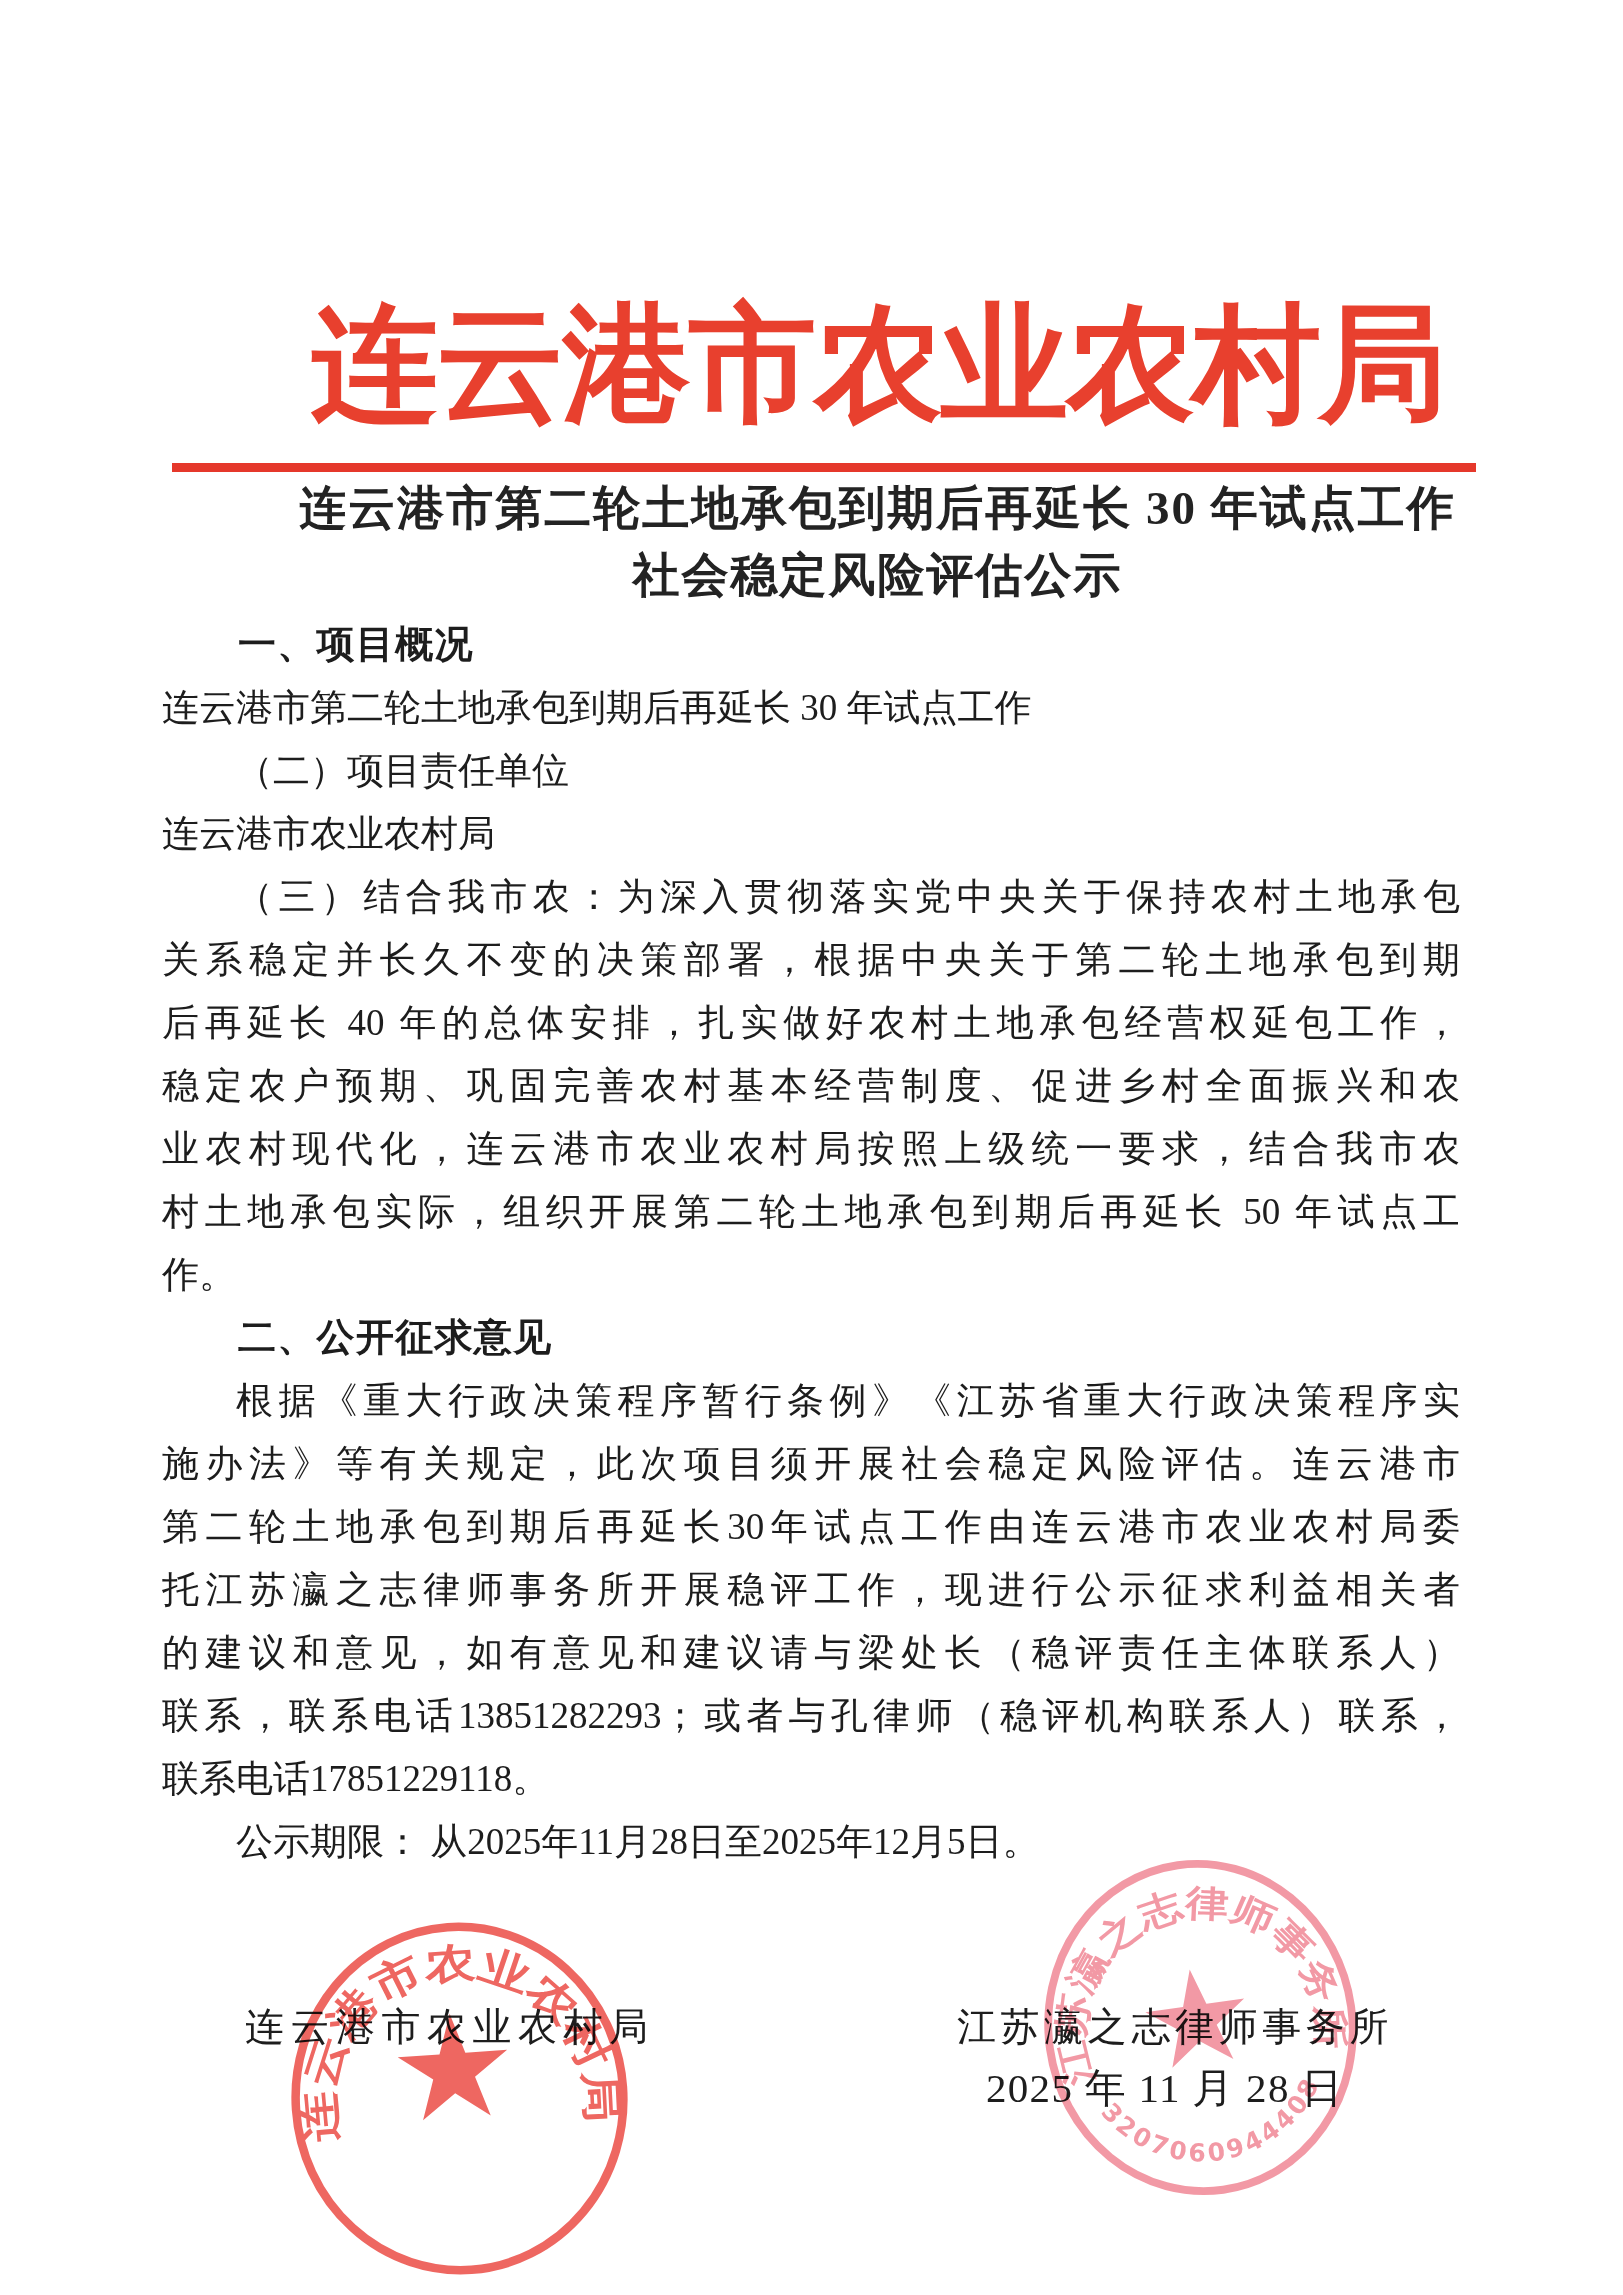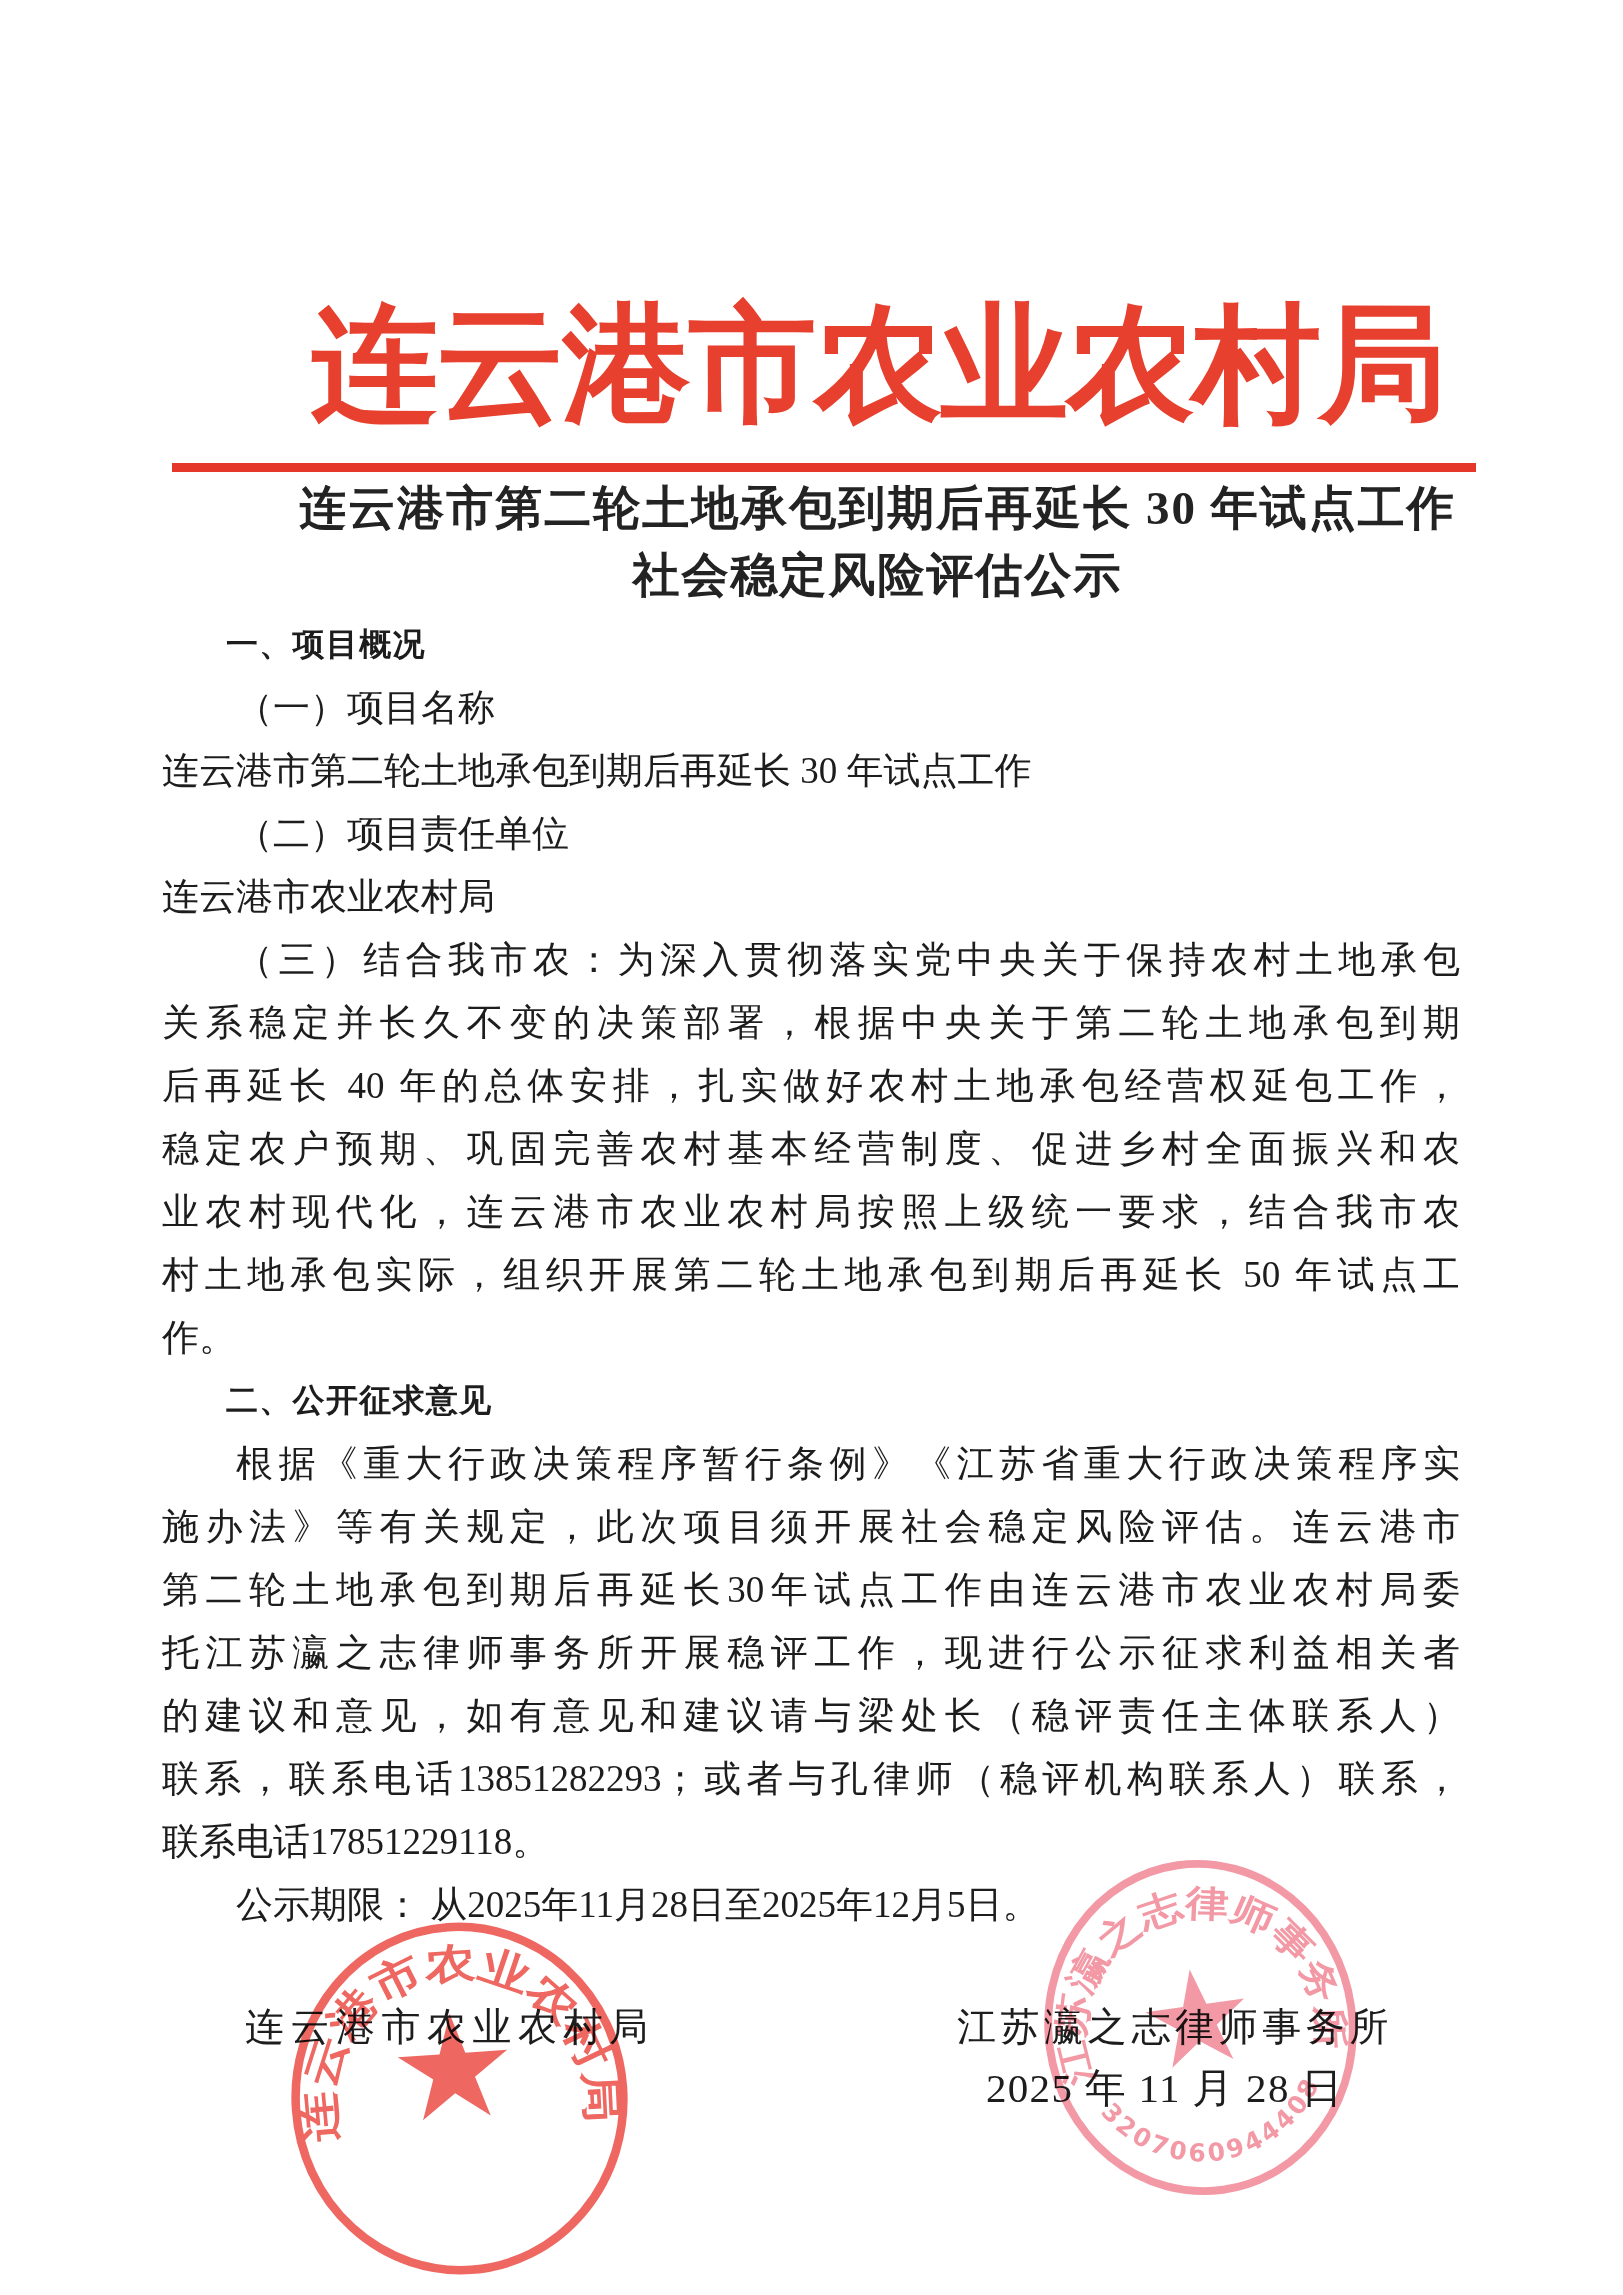--- a/index.html
+++ b/index.html
@@ -54,21 +54,21 @@
     font-size: 37px;
     line-height: 63px;
     color: #1d1d1d;
   }
   .line { white-space: normal; }
   .indent { text-indent: 2em; }
   .justify { text-align: justify; text-align-last: justify; }
   .sec-heading {
     font-family: "Liberation Sans", "DejaVu Sans", sans-serif;
     font-weight: 700;
-    font-size: 32px;
+    font-size: 38px;
     letter-spacing: 1.3px;
   }
   
   .left-signer {
     position: absolute;
     left: 245px; top: 2000px;
     font-size: 39px; letter-spacing: 6.5px;
     color: #1d1d1d;
     white-space: nowrap;
   }
@@ -120,21 +120,20 @@
 
   <div class="red-rule"></div>
 
   <div class="doc-title">
     <div>连云港市第二轮土地承包到期后再延长 30 年试点工作</div>
     <div>社会稳定风险评估公示</div>
   </div>
 
   <div class="body-col">
     <div class="line indent sec-heading">一、项目概况</div>
-    <div class="line indent">（一）项目名称</div>
     <div class="line">连云港市第二轮土地承包到期后再延长 30 年试点工作</div>
     <div class="line indent">（二）项目责任单位</div>
     <div class="line">连云港市农业农村局</div>
     <div class="line indent justify">（三）结合我市农：为深入贯彻落实党中央关于保持农村土地承包</div>
     <div class="line justify">关系稳定并长久不变的决策部署，根据中央关于第二轮土地承包到期</div>
     <div class="line justify">后再延长 40 年的总体安排，扎实做好农村土地承包经营权延包工作，</div>
     <div class="line justify">稳定农户预期、巩固完善农村基本经营制度、促进乡村全面振兴和农</div>
     <div class="line justify">业农村现代化，连云港市农业农村局按照上级统一要求，结合我市农</div>
     <div class="line justify">村土地承包实际，组织开展第二轮土地承包到期后再延长 50 年试点工</div>
     <div class="line">作。</div>

